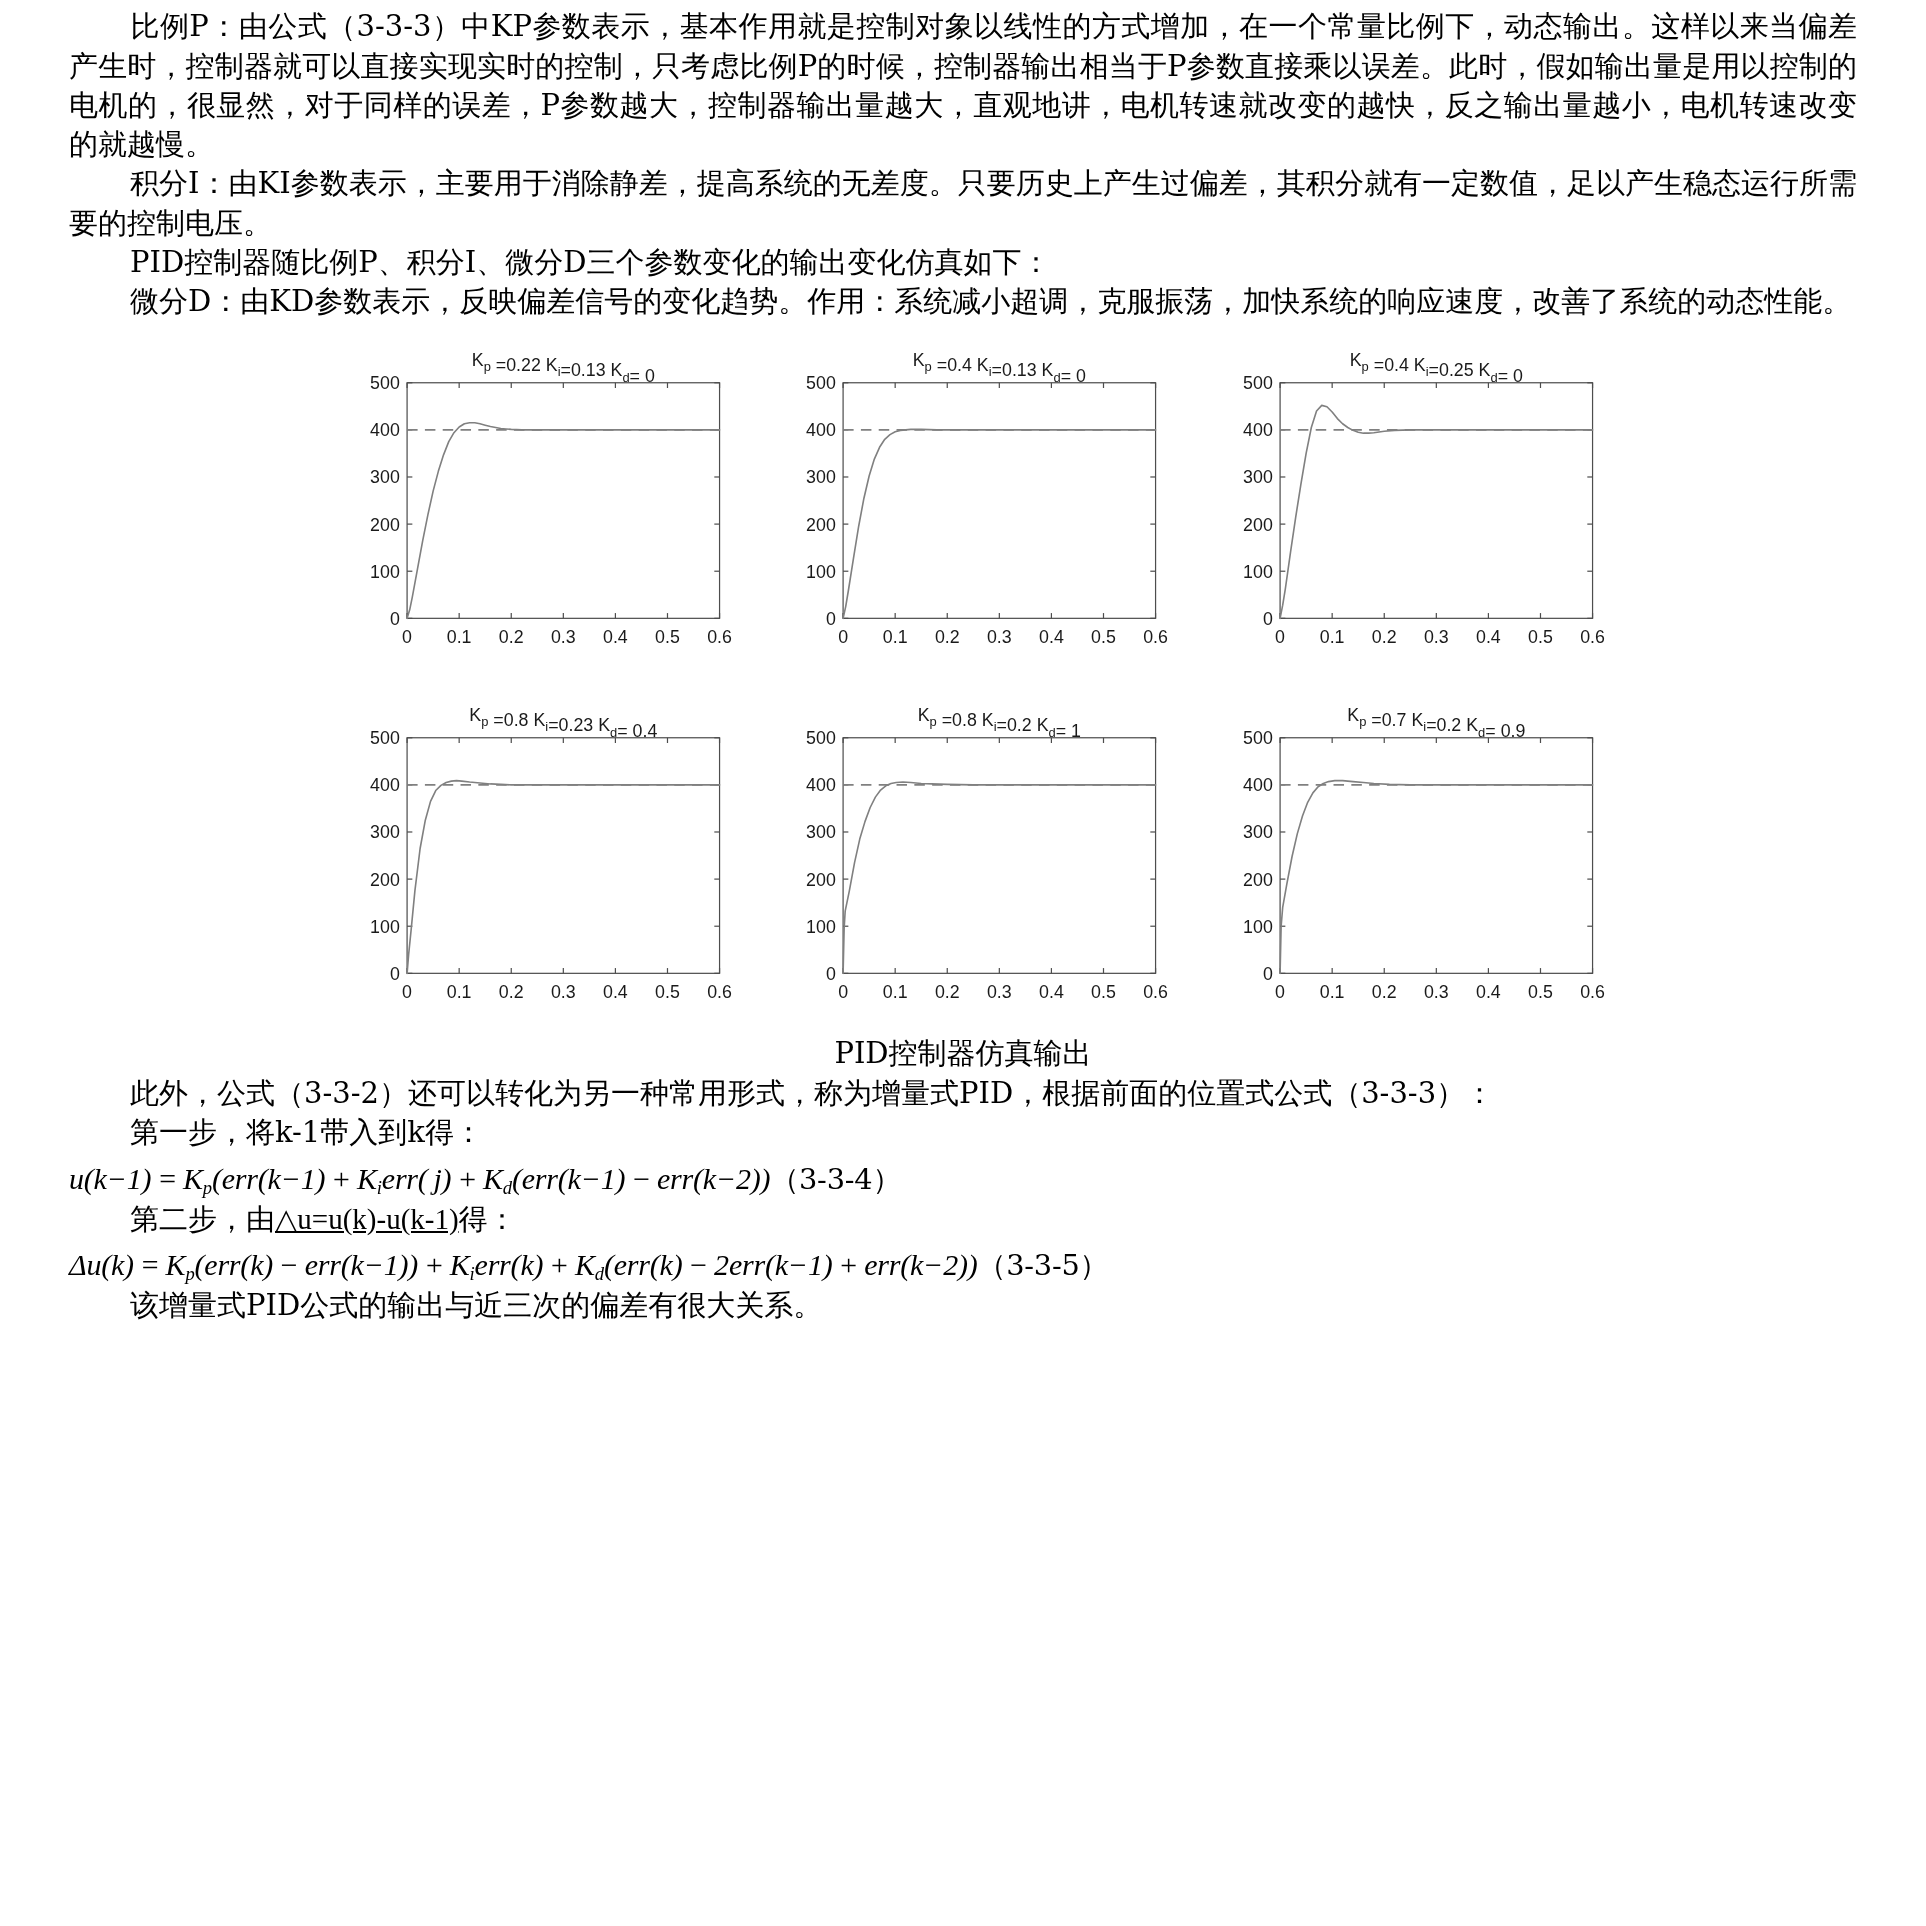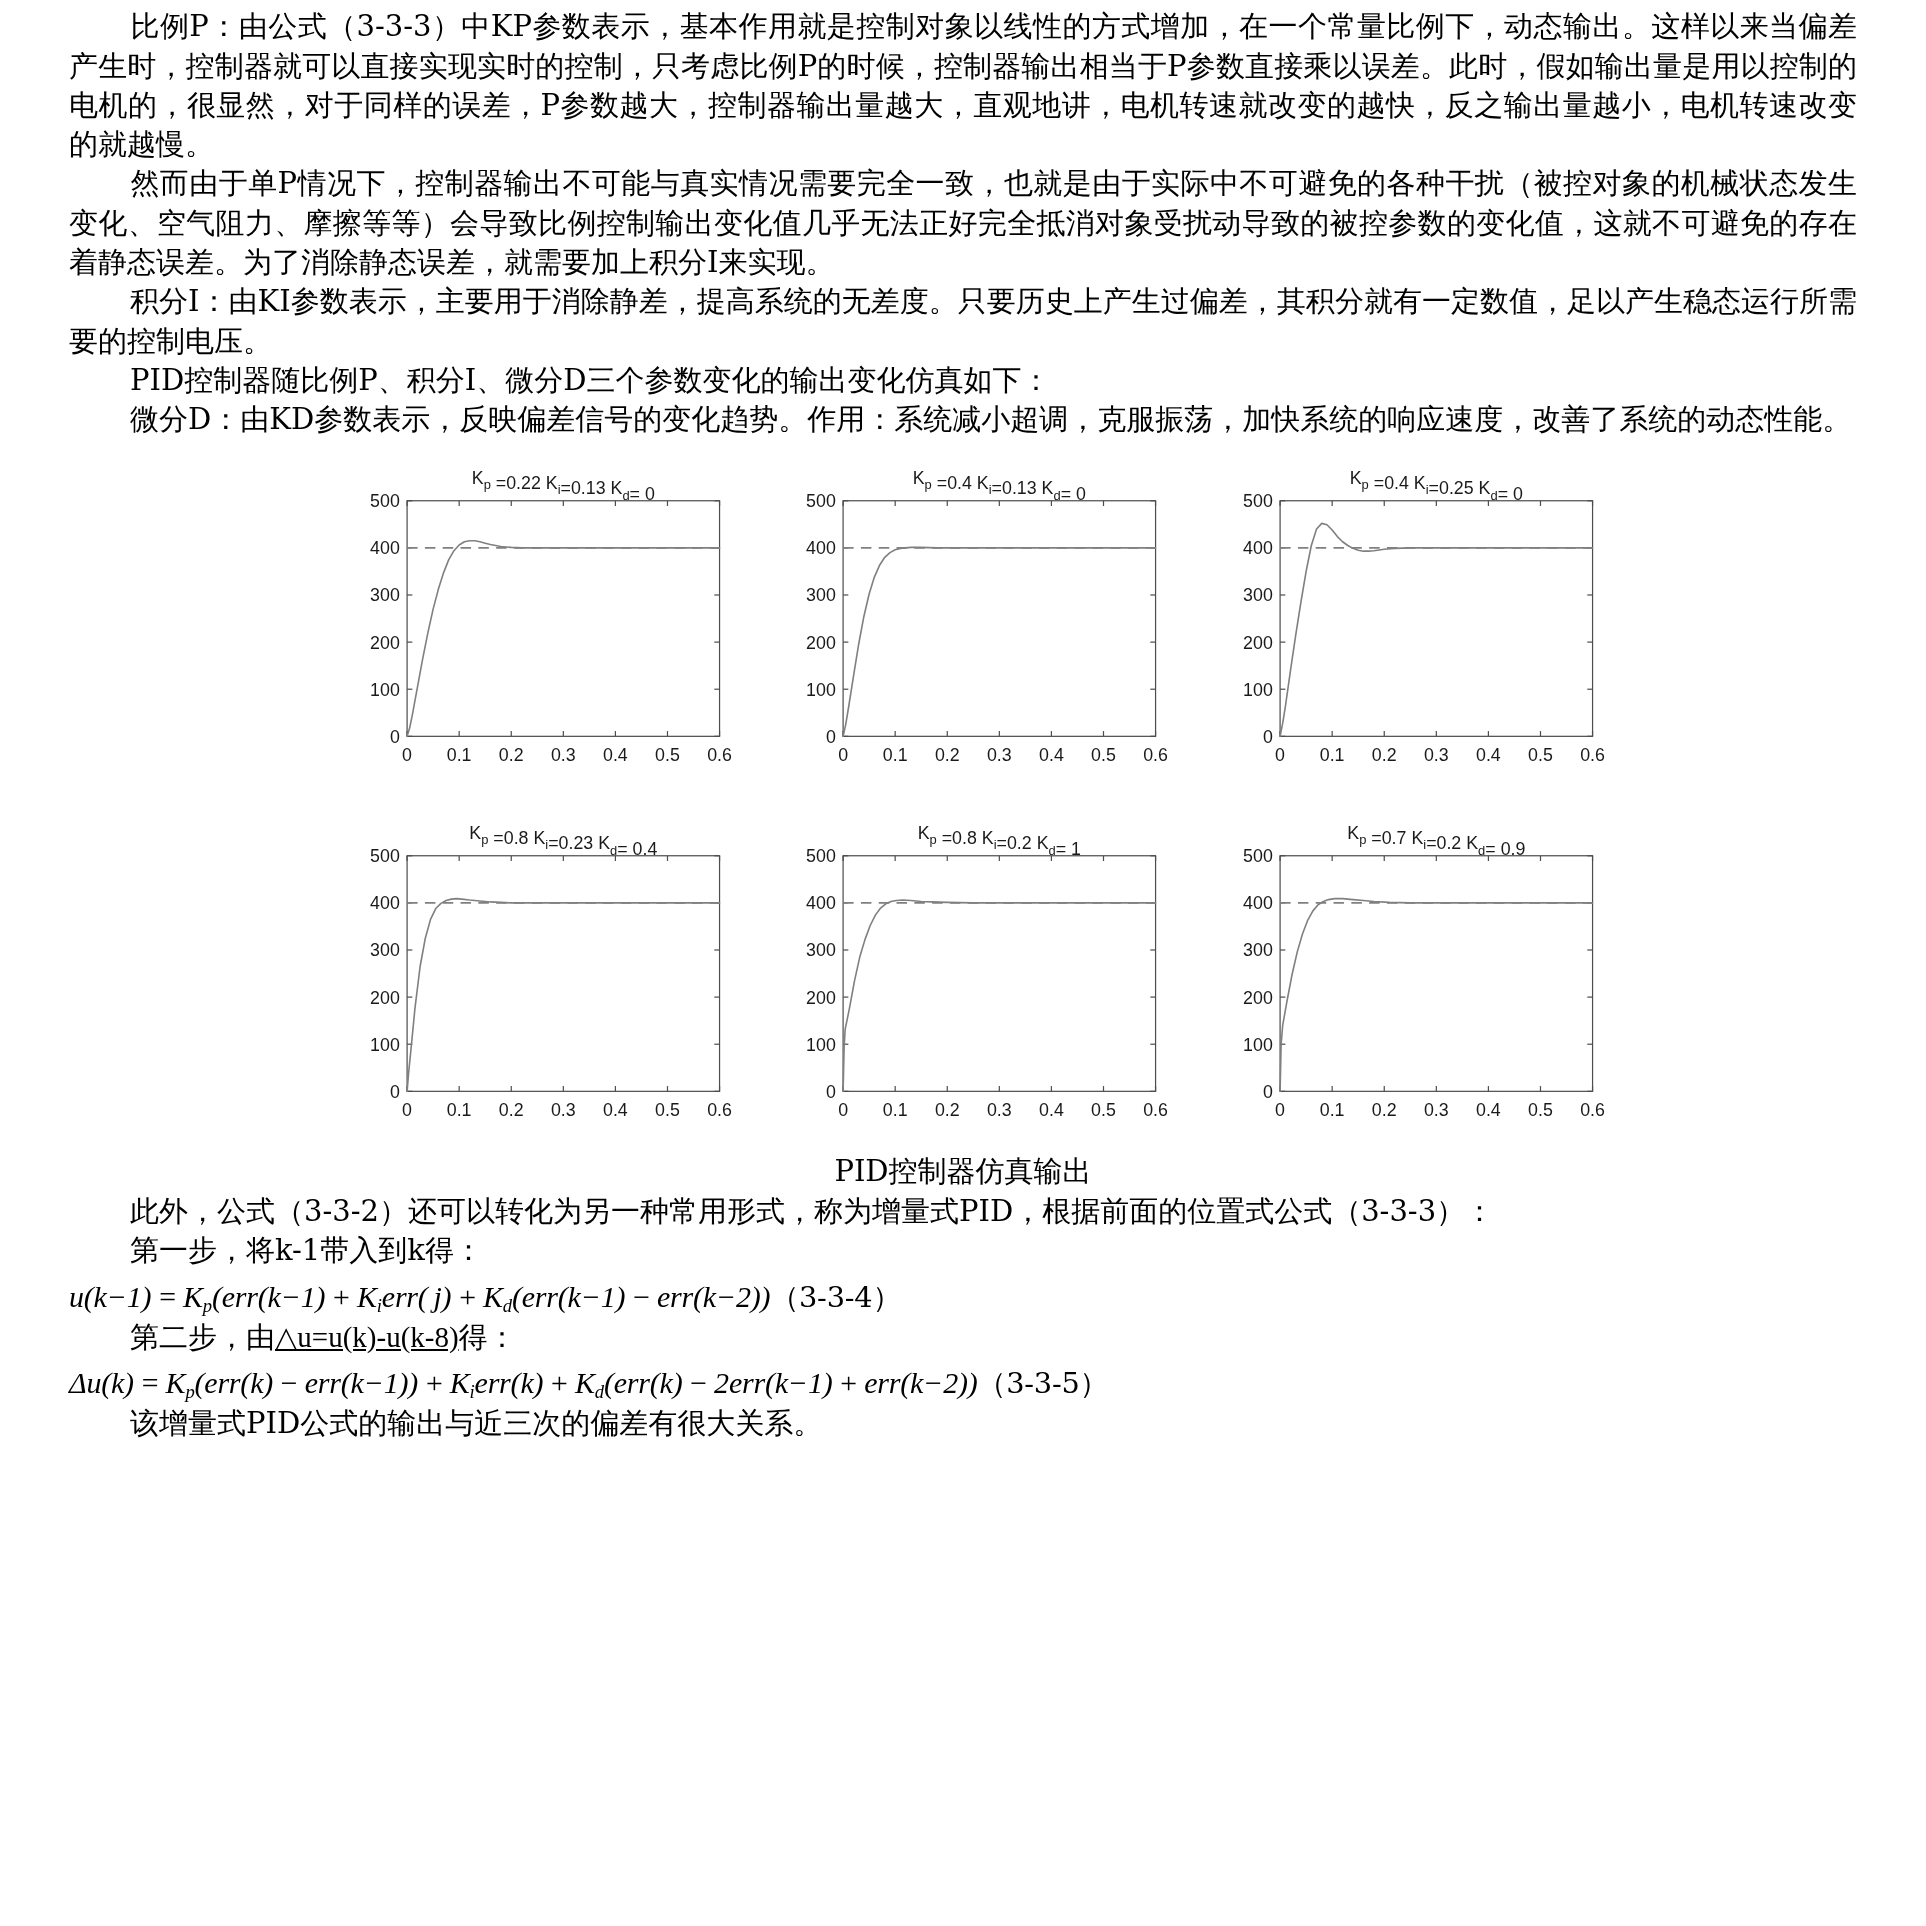--- a/index.html
+++ b/index.html
@@ -78,21 +78,20 @@
   .eq .num { font-style: normal; font-family: "DejaVu Serif", serif; font-size: 0.96em;}
   .uline { text-decoration: underline; }
 </style>
 </head>
 <body>
 
 <div class="page">
 
   <p class="para"><span class="ind"></span><span>比例P：由公式（3-3-3）中KP参数表示，基本作用就是控制对象以线性的方式增加，在一个常量比例下，动态输出。这样以来当偏差产生时，控制器就可以直接实现实时的控制，只考虑比例P的时候，控制器输出相当于P参数直接乘以误差。此时，假如输出量是用以控制的电机的，很显然，对于同样的误差，P参数越大，控制器输出量越大，直观地讲，电机转速就改变的越快，反之输出量越小，电机转速改变的就越慢。</span></p>
 
-  <p class="para"><span class="ind"></span><span>然而由于单P情况下，控制器输出不可能与真实情况需要完全一致，也就是由于实际中不可避免的各种干扰（被控对象的机械状态发生变化、空气阻力、摩擦等等）会导致比例控制输出变化值几乎无法正好完全抵消对象受扰动导致的被控参数的变化值，这就不可避免的存在着静态误差。为了消除静态误差，就需要加上积分I来实现。</span></p>
 
   <p class="para"><span class="ind"></span><span>积分I：由KI参数表示，主要用于消除静差，提高系统的无差度。只要历史上产生过偏差，其积分就有一定数值，足以产生稳态运行所需要的控制电压。</span></p>
 
   <p class="para"><span class="ind"></span><span>PID控制器随比例P、积分I、微分D三个参数变化的输出变化仿真如下：</span></p>
 
   <p class="para"><span class="ind"></span><span>微分D：由KD参数表示，反映偏差信号的变化趋势。作用：系统减小超调，克服振荡，加快系统的响应速度，改善了系统的动态性能。</span></p>
 
   <div class="figure">
     <div class="grid" id="chart-grid">
         <div class="cell">
@@ -383,21 +382,21 @@
 
 
   <p class="para"><span class="ind"></span><span>此外，公式（3-3-2）还可以转化为另一种常用形式，称为增量式PID，根据前面的位置式公式（3-3-3）：</span></p>
 
   <p class="para"><span class="ind"></span><span>第一步，将k-1带入到k得：</span></p>
 
   <div class="eq">
     <span>u(k−1) = K<sub>p</sub>(err(k−1) + K<sub>i</sub>err( j) + K<sub>d</sub>(err(k−1) − err(k−2))</span><span class="up num">（3-3-4）</span>
   </div>
 
-  <p class="para"><span class="ind"></span><span>第二步，由</span><span class="uline latin">△u=u(k)-u(k-8)</span><span>得：</span></p>
+  <p class="para"><span class="ind"></span><span>第二步，由</span><span class="uline latin">△u=u(k)-u(k-1)</span><span>得：</span></p>
 
   <div class="eq">
     <span>Δu(k) = K<sub>p</sub>(err(k) − err(k−1)) + K<sub>i</sub>err(k) + K<sub>d</sub>(err(k) − 2err(k−1) + err(k−2))</span><span class="up num">（3-3-5）</span>
   </div>
 
   <p class="para"><span class="ind"></span><span>该增量式PID公式的输出与近三次的偏差有很大关系。</span></p>
 
 </div>
 
 

